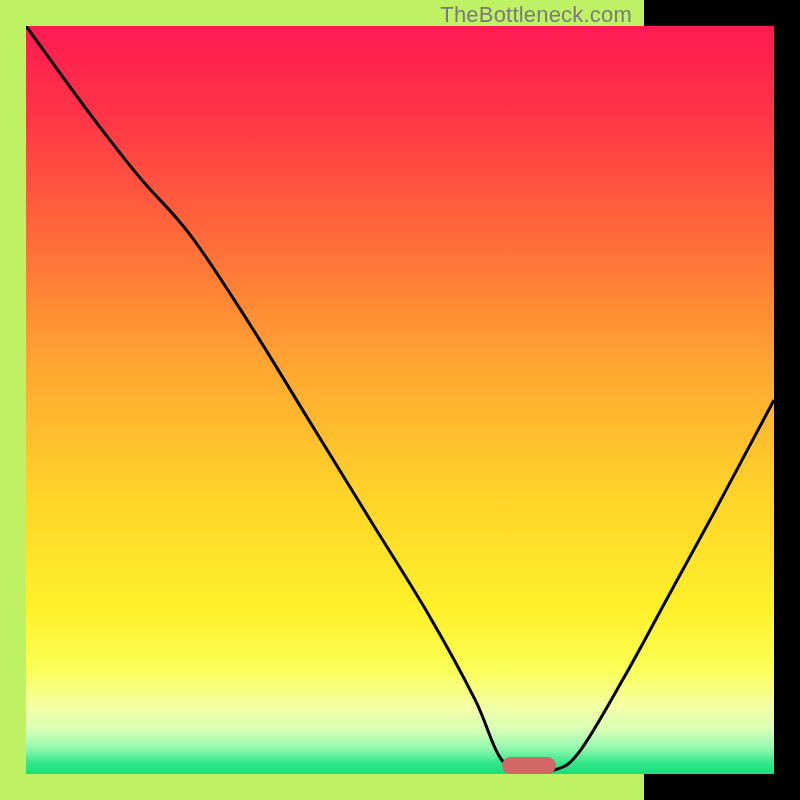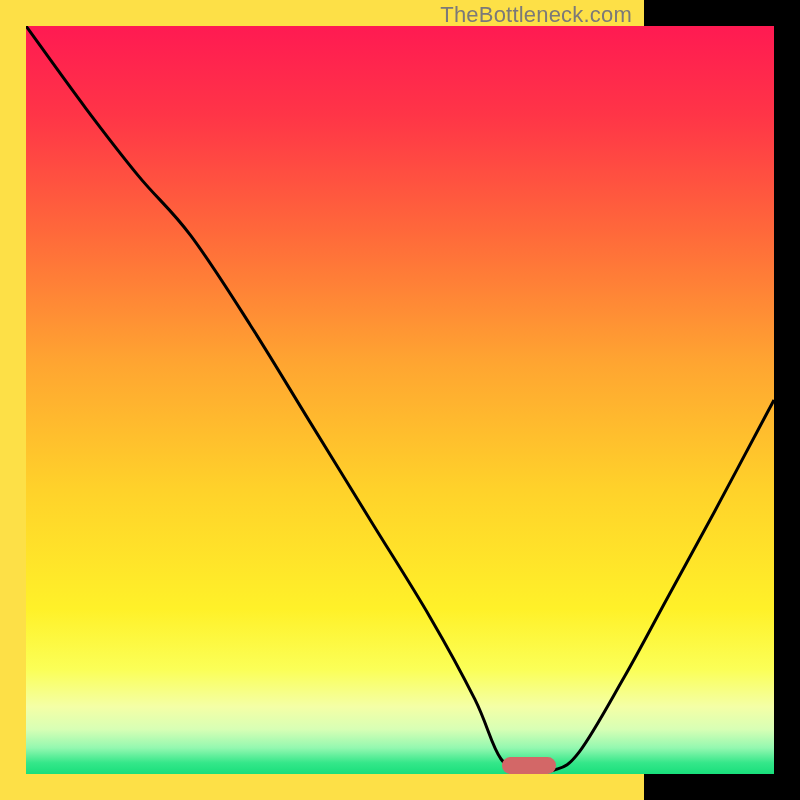--- a/index.html
+++ b/index.html
@@ -7,21 +7,21 @@
     padding: 0;
     width: 800px;
     height: 800px;
     background: #000;
     overflow: hidden;
   }
   .outer {
     position: relative;
     width: 644px;
     height: 800px;
-    background: #fde047;
+    background: #bef264;
   }
   .plot {
     position: absolute;
     left: 26px;
     top: 26px;
     width: 748px;
     height: 748px;
   }
   .gradient {
     position: absolute;

